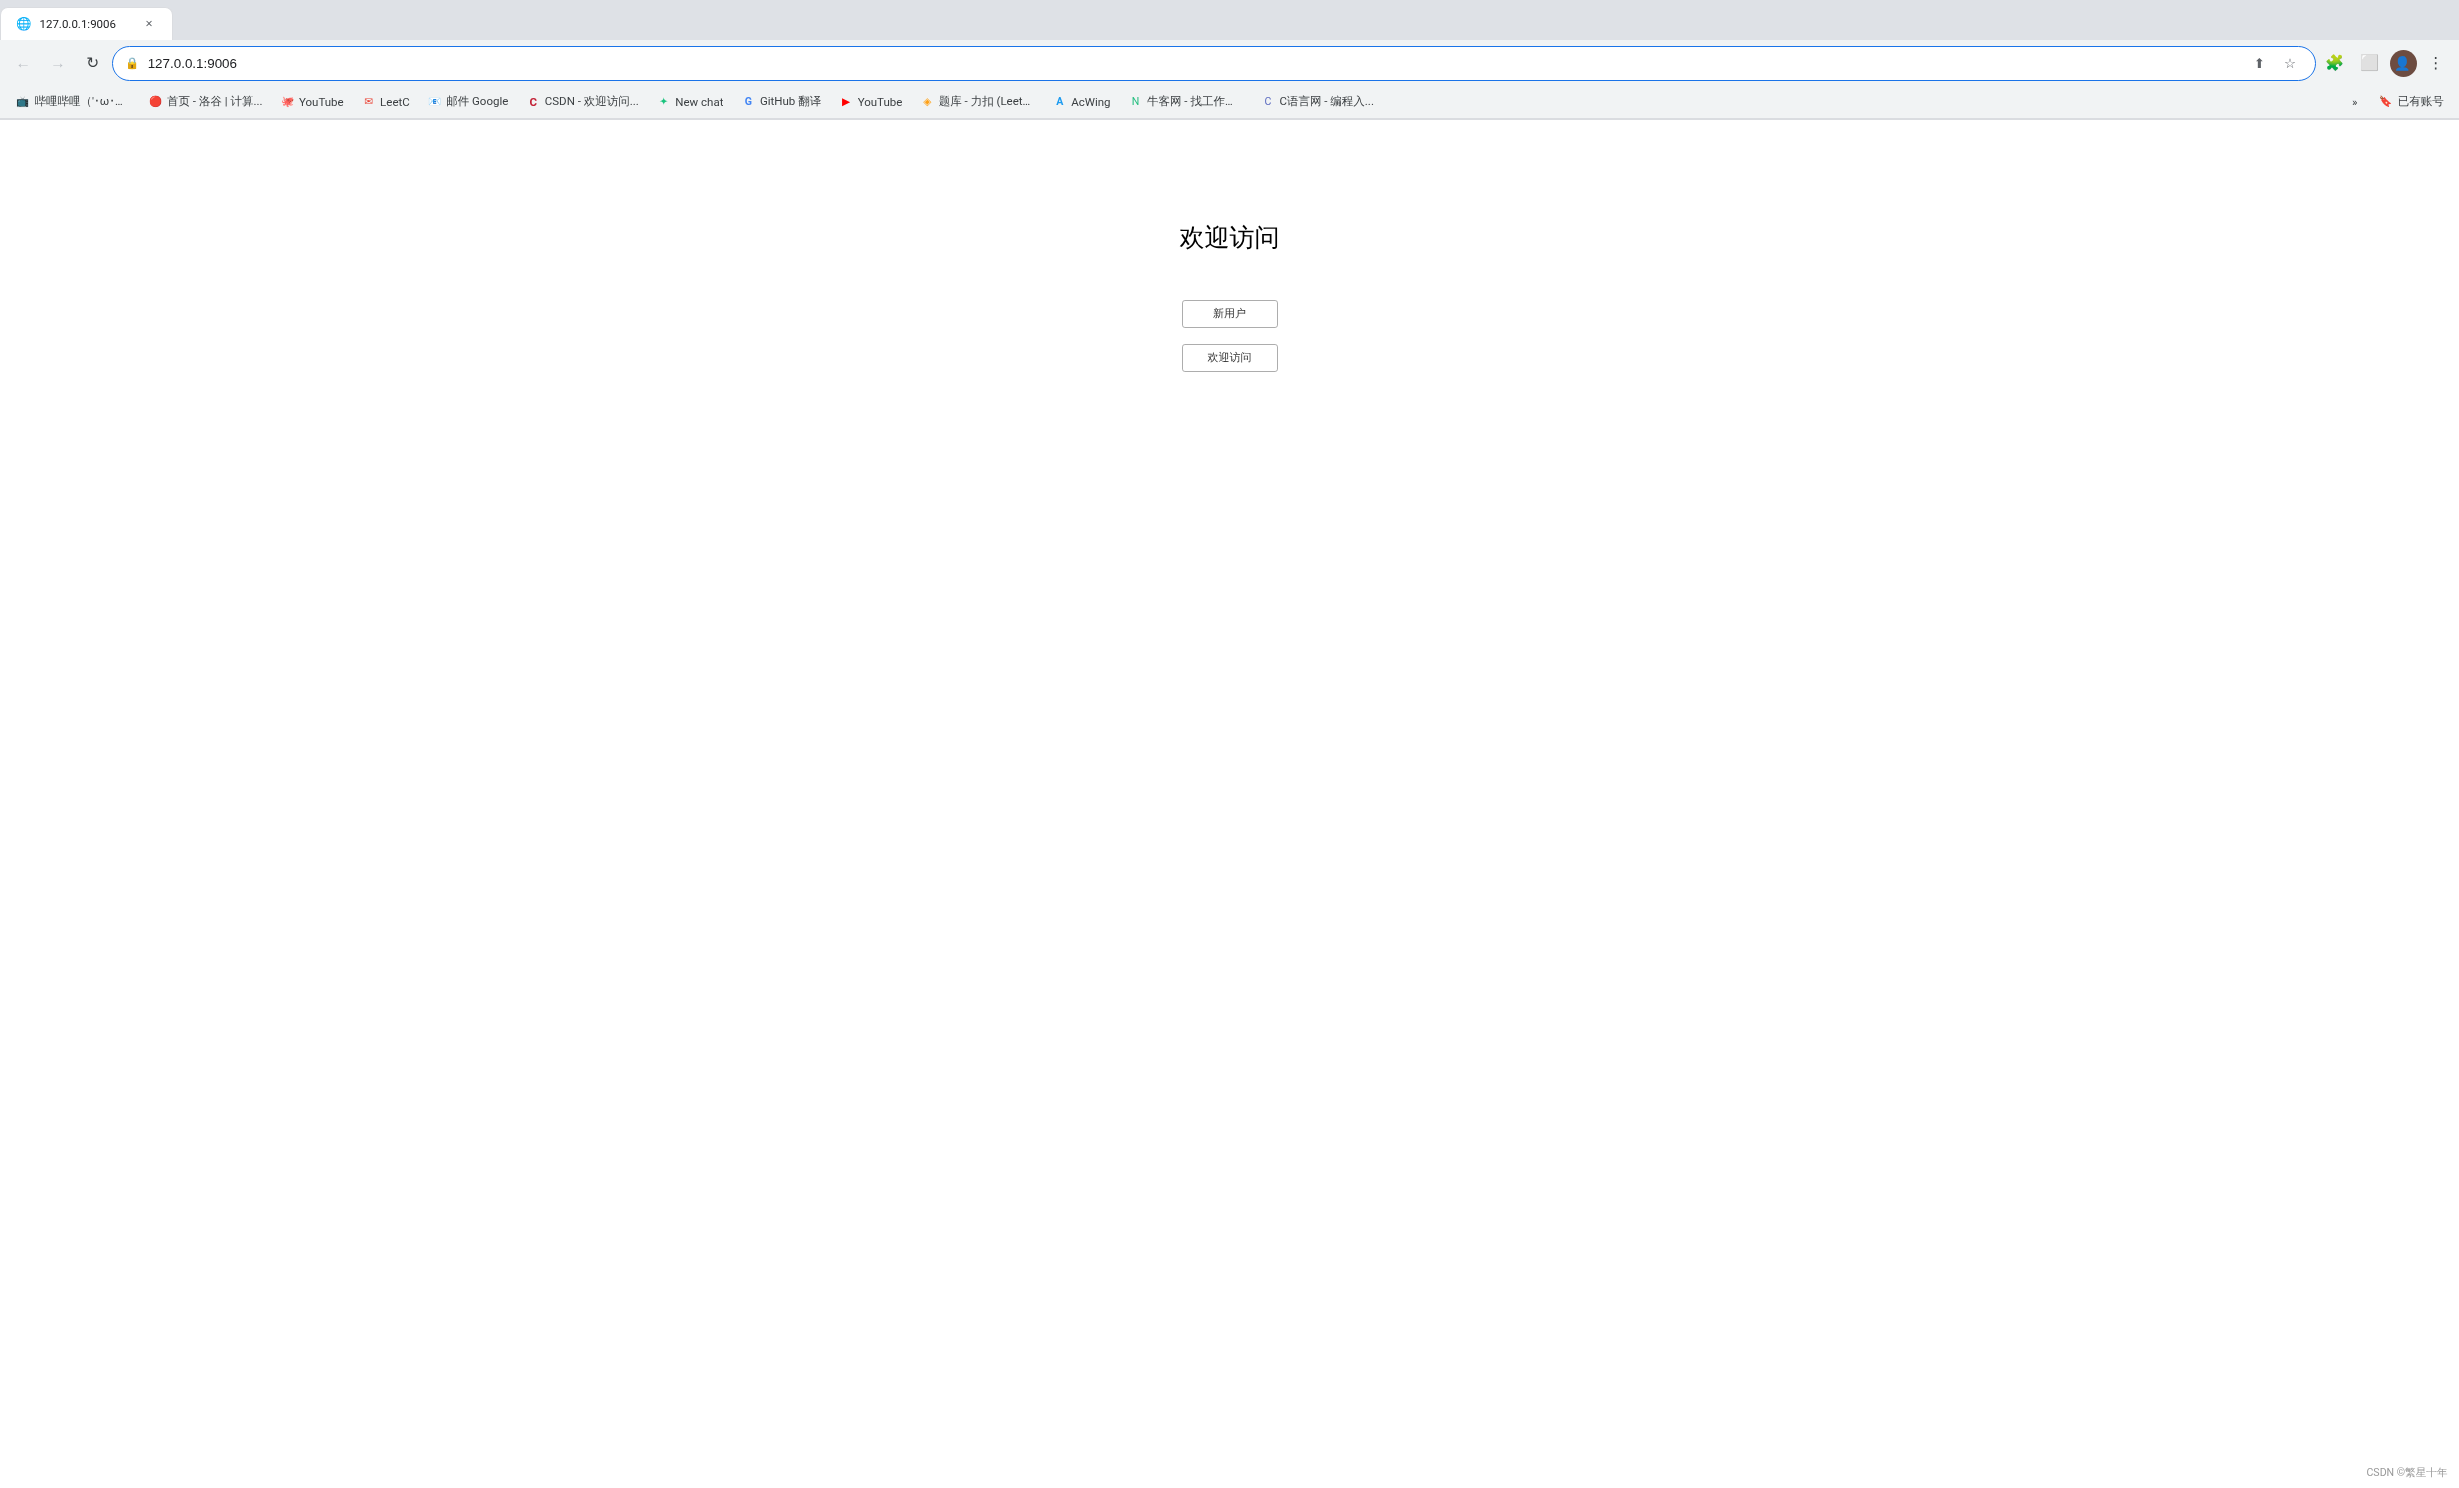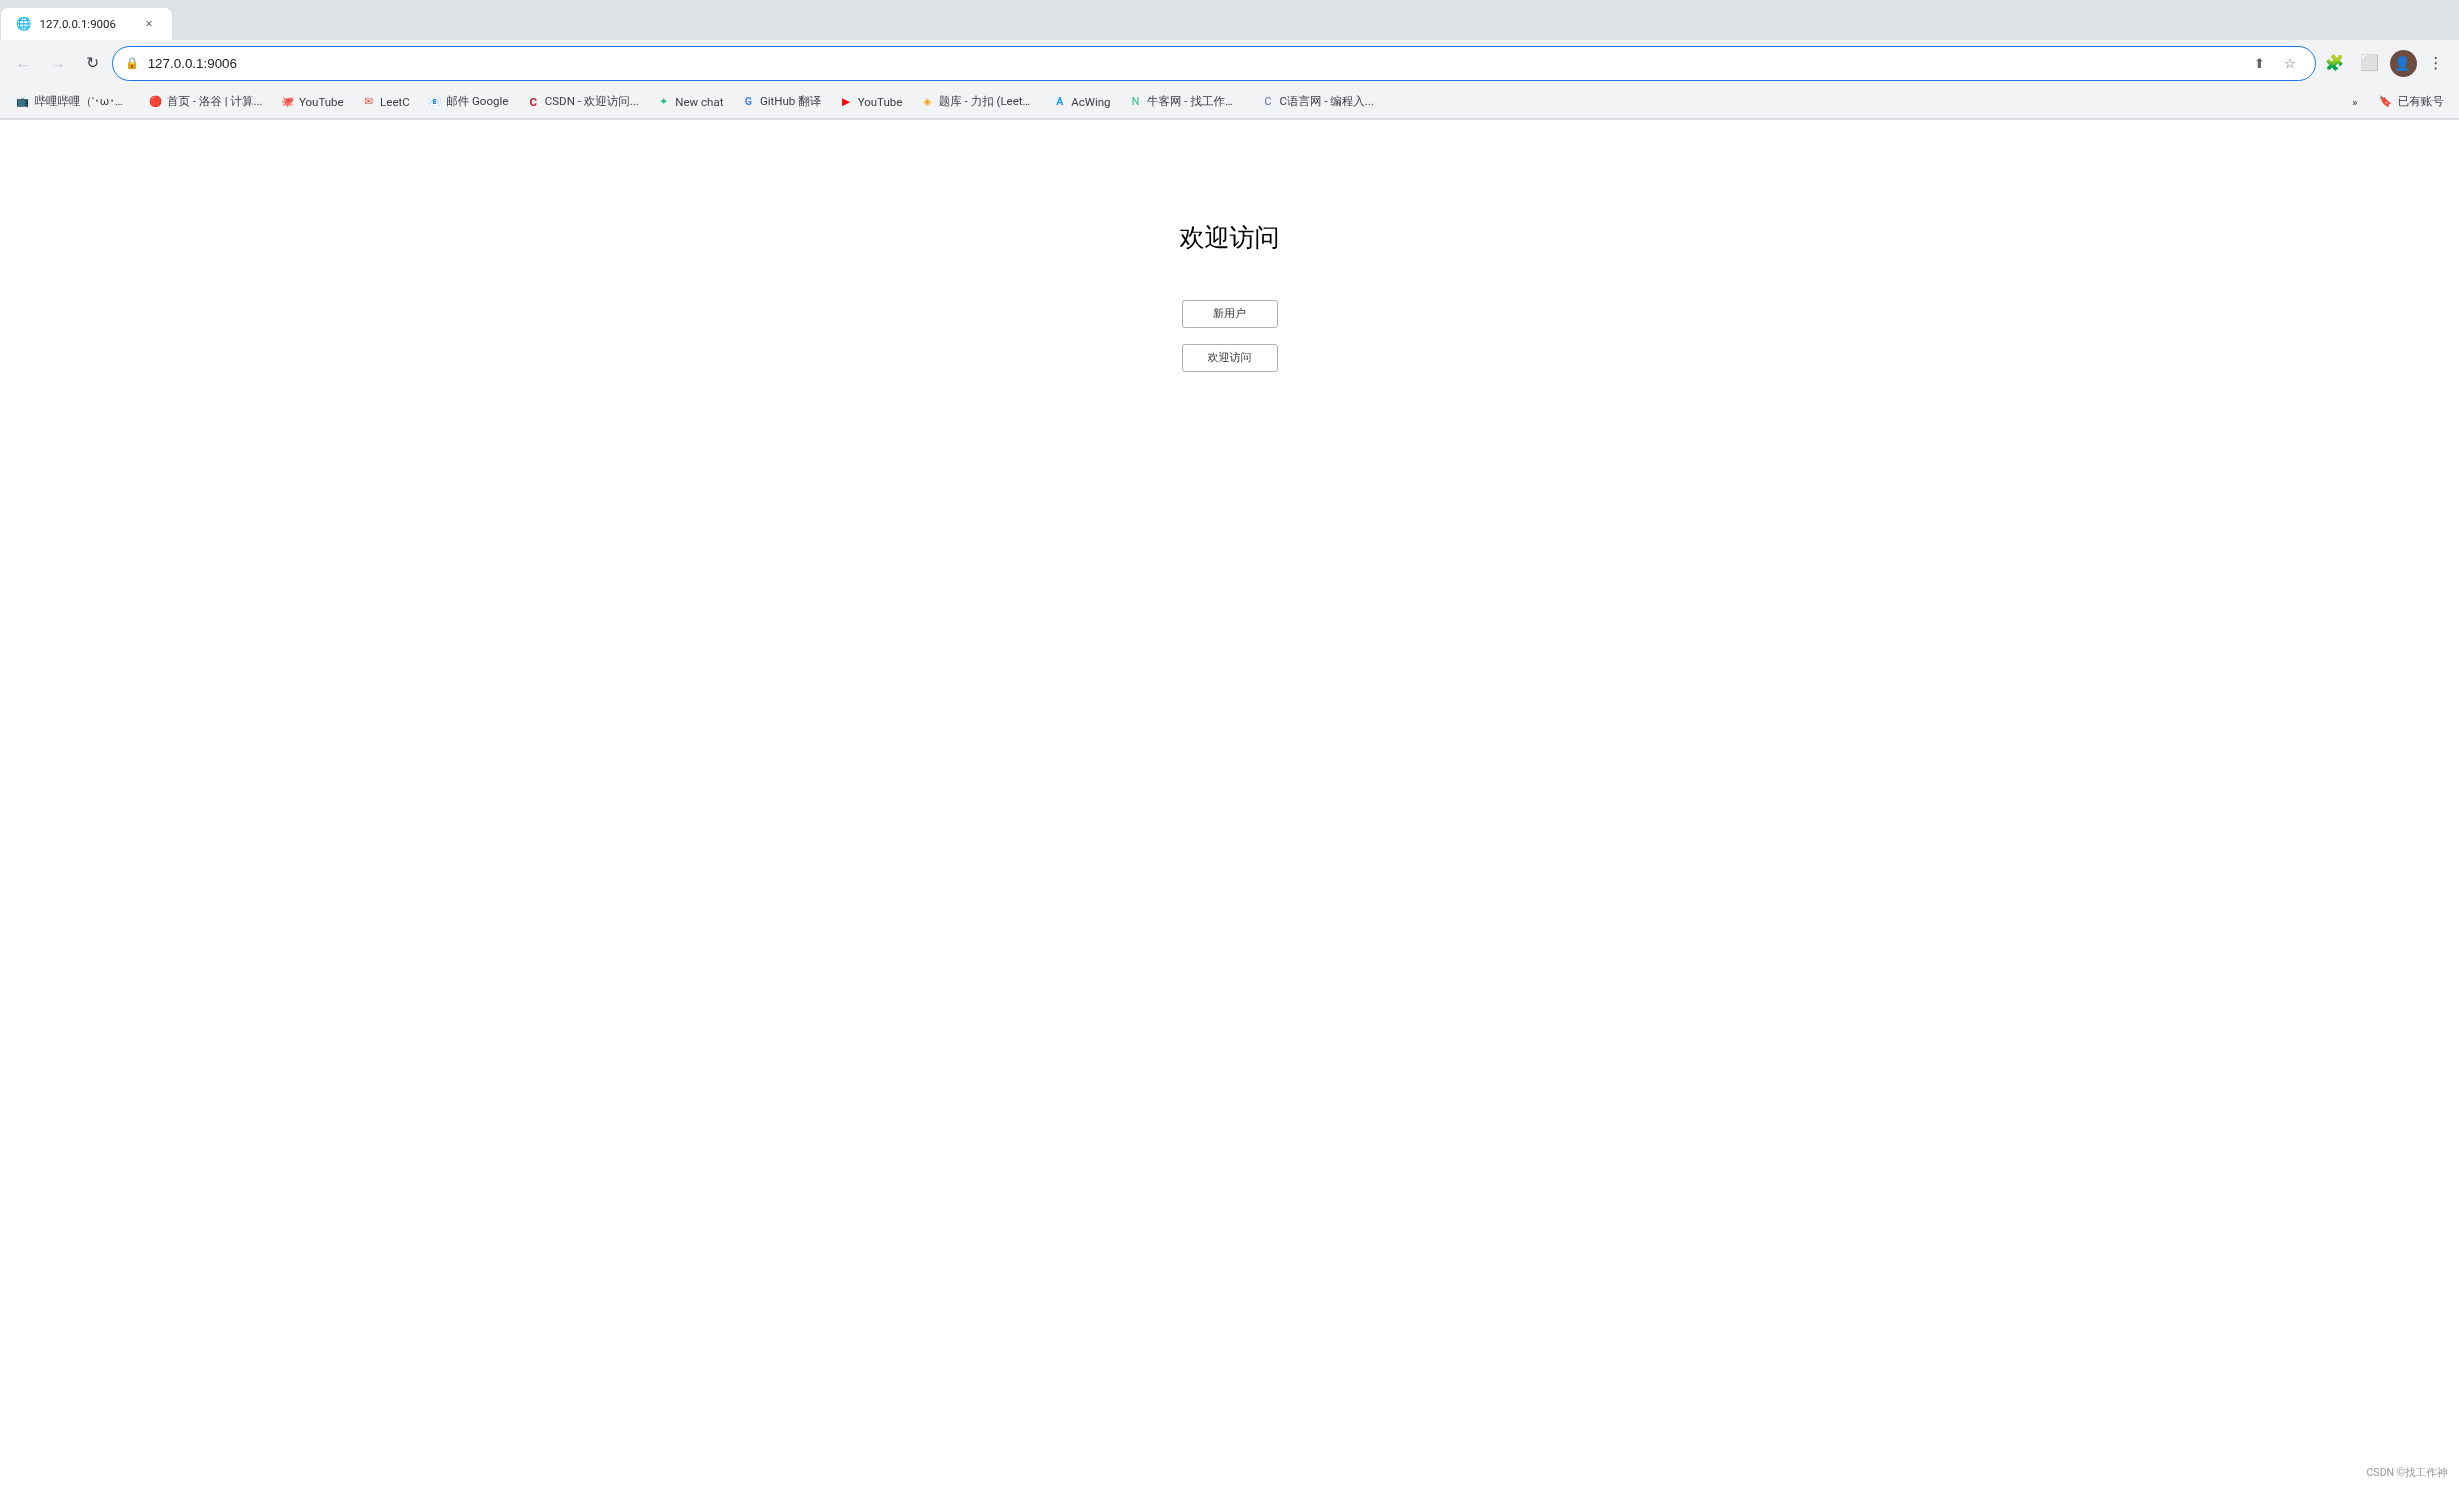--- a/index.html
+++ b/index.html
@@ -393,15 +393,15 @@
   </div>
 </div>
 
 <div class="page-content">
   <h1 class="page-title">欢迎访问</h1>
   <button class="action-btn">新用户</button>
   <button class="action-btn">欢迎访问</button>
 </div>
 
 <div class="page-footer">
-  <span>CSDN ©找工作神</span>
+  <span>CSDN ©繁星十年</span>
 </div>
 
 
 </body></html>

